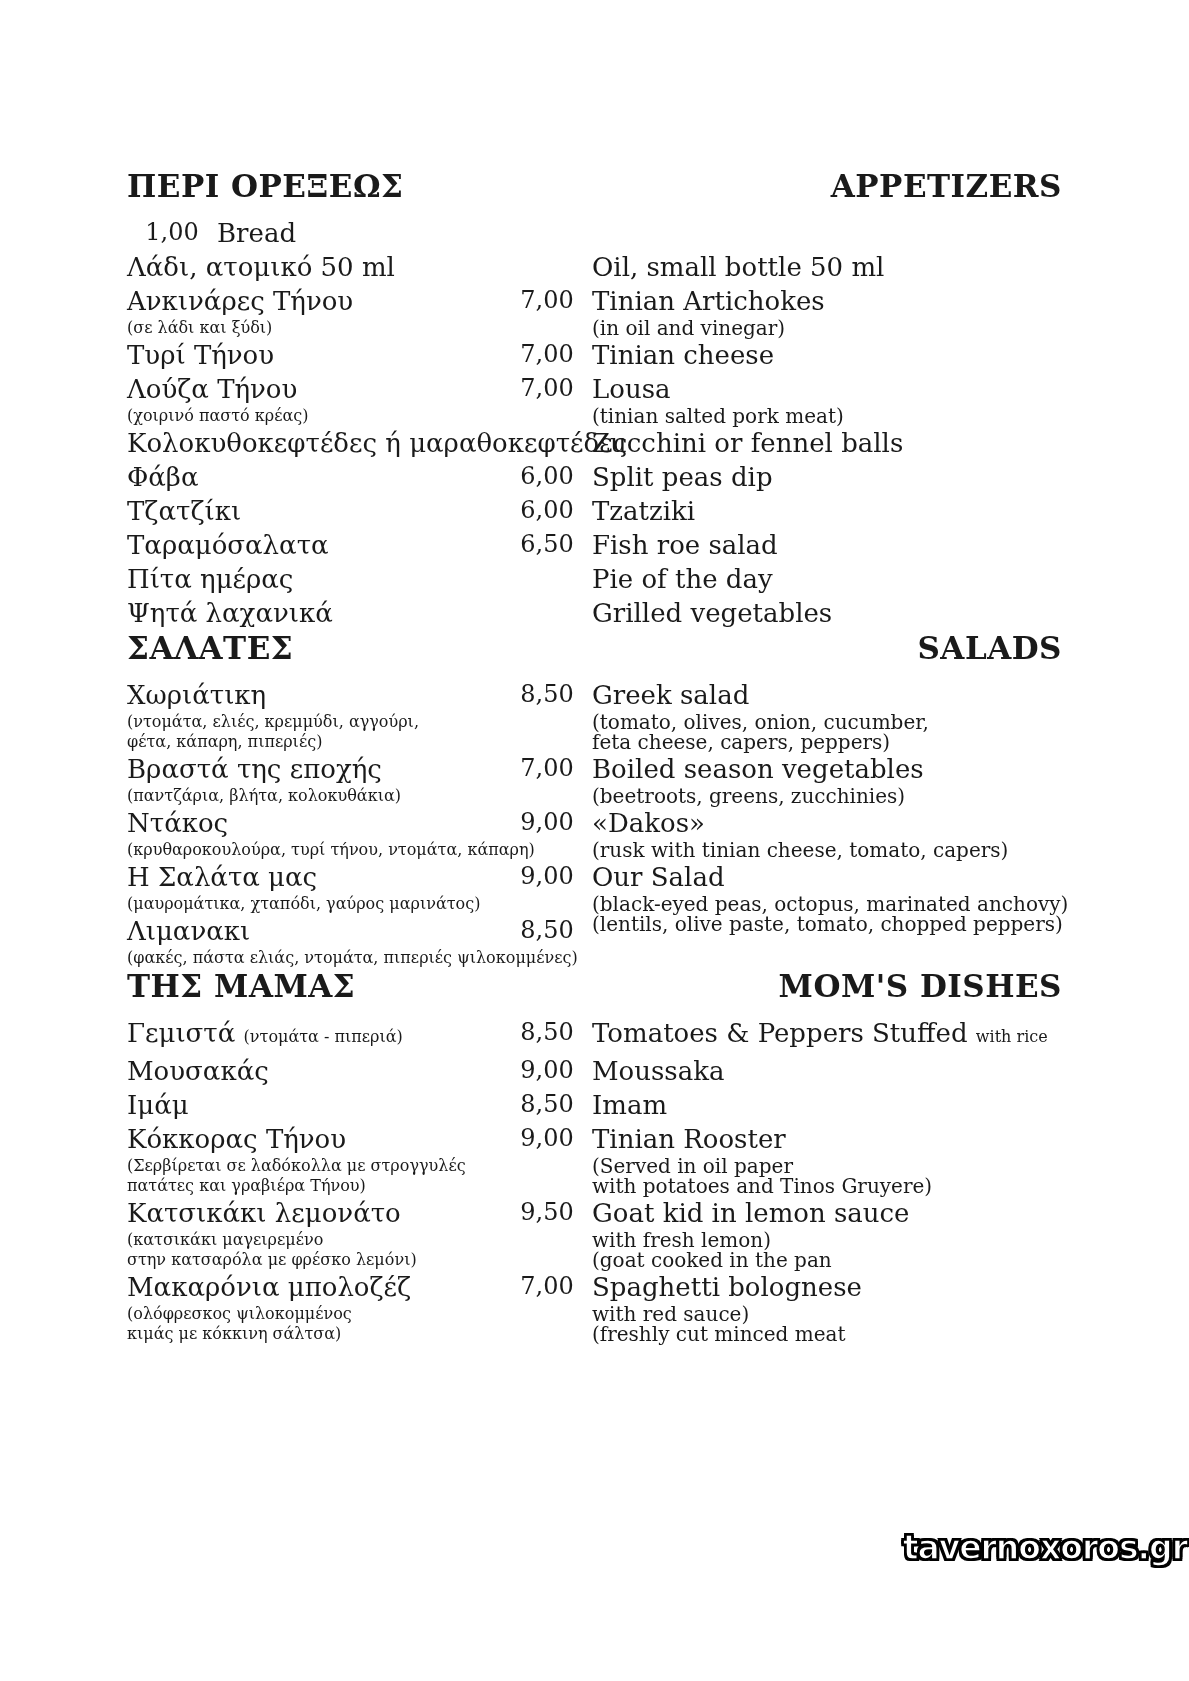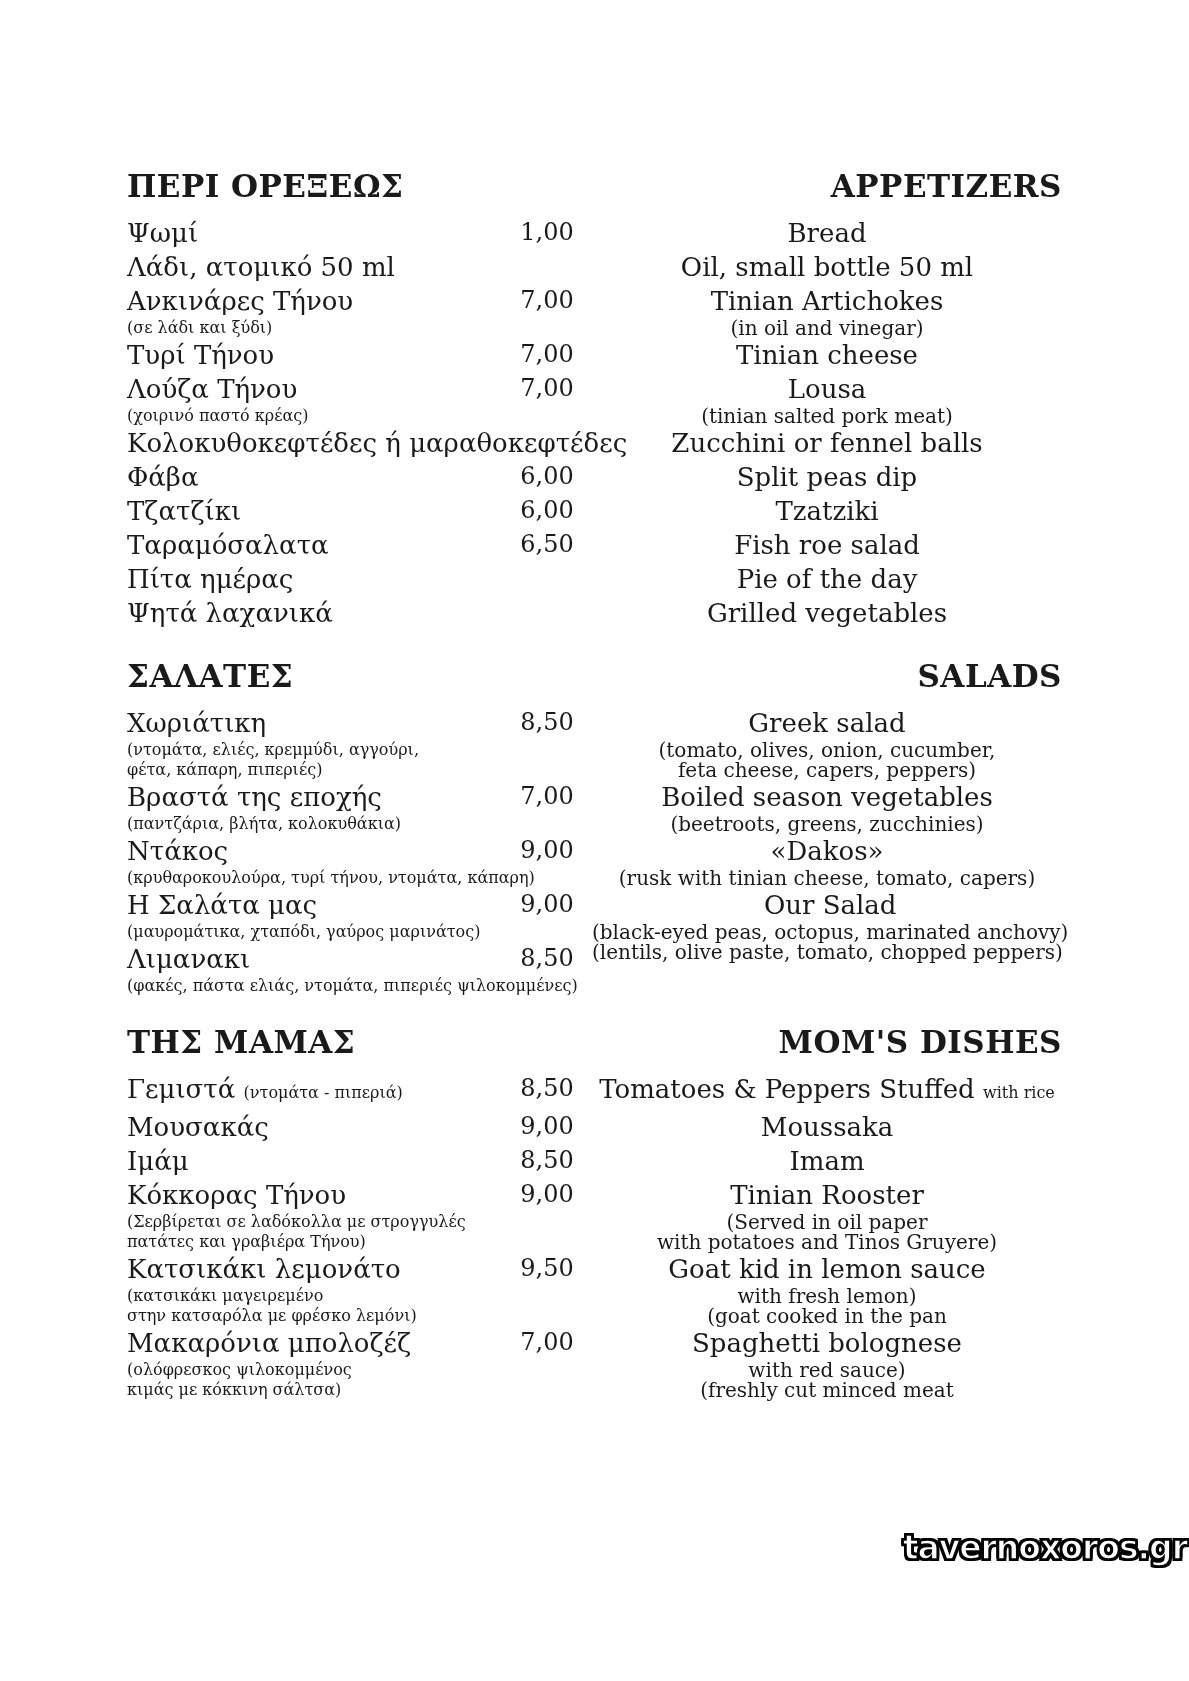--- a/index.html
+++ b/index.html
@@ -15,21 +15,21 @@
     overflow: hidden;
     font-family: "DejaVu Serif", "Liberation Serif", serif;
     color: #1a1a1a;
   }
   .menu {
     position: absolute;
     left: 127px;
     right: 127px;
     top: 0;
   }
-  .section { margin-top: 28px; }
+  .section { }
   .section.first { margin-top: 168px; }
   .section-headers {
     display: flex;
     justify-content: space-between;
     align-items: baseline;
     font-size: 31px;
     font-weight: bold;
     line-height: 36px;
     margin-bottom: 12px;
     letter-spacing: 0.5px;
@@ -54,21 +54,21 @@
   }
   .col-price {
     width: 90px;
     flex: none;
     text-align: center;
     font-size: 24px;
     line-height: 33px;
   }
   .col-en {
     flex: 1;
-    text-align: center;
+    text-align: left;
   }
   .item-en {
     font-size: 26px;
     line-height: 34px;
     white-space: nowrap;
   }
   .sub-en {
     font-size: 20px;
     line-height: 20px;
     white-space: nowrap;
@@ -96,23 +96,20 @@
 <body>
 
 <div class="page">
   <div class="menu" id="menu-root">
       <div class="section first">
         <div class="section-headers">
           <div class="h-gr">ΠΕΡΙ ΟΡΕΞΕΩΣ</div>
           <div class="h-en">APPETIZERS</div>
         </div>
         <div class="row">
-          <div class="col-gr">
-            <div class="item-gr">Ψωμί</div>
-          </div>
           <div class="col-price">1,00</div>
           <div class="col-en">
             <div class="item-en">Bread</div>
           </div>
         </div>
         <div class="row">
           <div class="col-gr">
             <div class="item-gr">Λάδι, ατομικό 50 ml</div>
           </div>
           <div class="col-price"></div>

